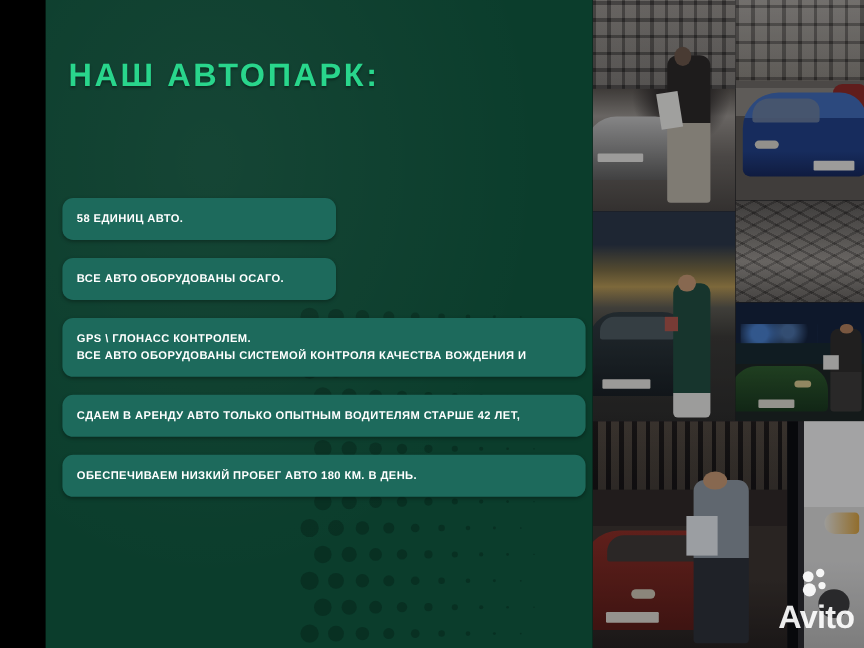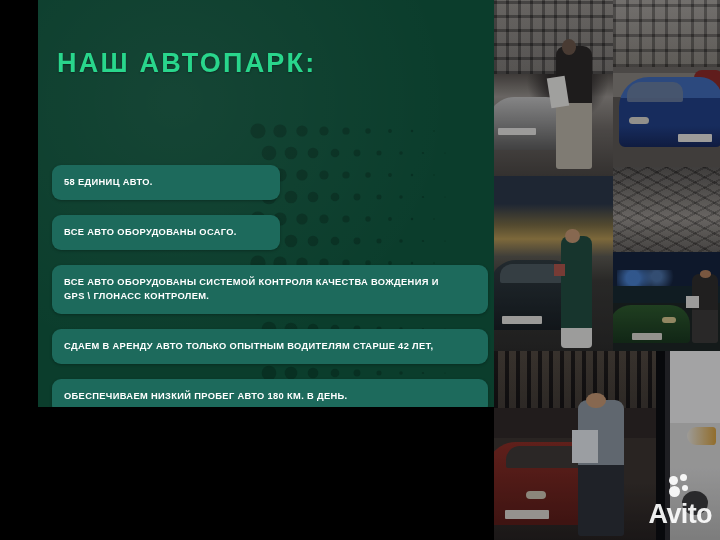--- a/index.html
+++ b/index.html
@@ -17,21 +17,21 @@
   }
 
   
   .gutter{
     position:absolute;left:0;top:0;width:38px;height:540px;
     background:#000000;
   }
 
   
   .panel{
-    position:absolute;left:38px;top:0;width:456px;height:407px;
+    position:absolute;left:38px;top:0;width:456px;height:540px;
     background:#0b3d2c;
     overflow:hidden;
   }
   .panel-sheen{
     position:absolute;inset:0;
     background:radial-gradient(ellipse at 30% 25%, rgba(255,255,255,.045), rgba(255,255,255,0) 62%);
     pointer-events:none;
   }
 
   
@@ -369,22 +369,22 @@
 
       <div class="pill w-short">
         <span class="line">58 ЕДИНИЦ АВТО.</span>
       </div>
 
       <div class="pill w-short2">
         <span class="line">ВСЕ АВТО ОБОРУДОВАНЫ ОСАГО.</span>
       </div>
 
       <div class="pill w-full">
+        <span class="line">GPS \ ГЛОНАСС КОНТРОЛЕМ.</span>
         <span class="line">ВСЕ АВТО ОБОРУДОВАНЫ СИСТЕМОЙ КОНТРОЛЯ КАЧЕСТВА ВОЖДЕНИЯ И</span>
-        <span class="line">GPS \ ГЛОНАСС КОНТРОЛЕМ.</span>
       </div>
 
       <div class="pill w-full">
         <span class="line">СДАЕМ В АРЕНДУ АВТО ТОЛЬКО ОПЫТНЫМ ВОДИТЕЛЯМ СТАРШЕ 42 ЛЕТ,</span>
       </div>
 
       <div class="pill w-full">
         <span class="line">ОБЕСПЕЧИВАЕМ НИЗКИЙ ПРОБЕГ АВТО 180 КМ. В ДЕНЬ.</span>
       </div>
 

